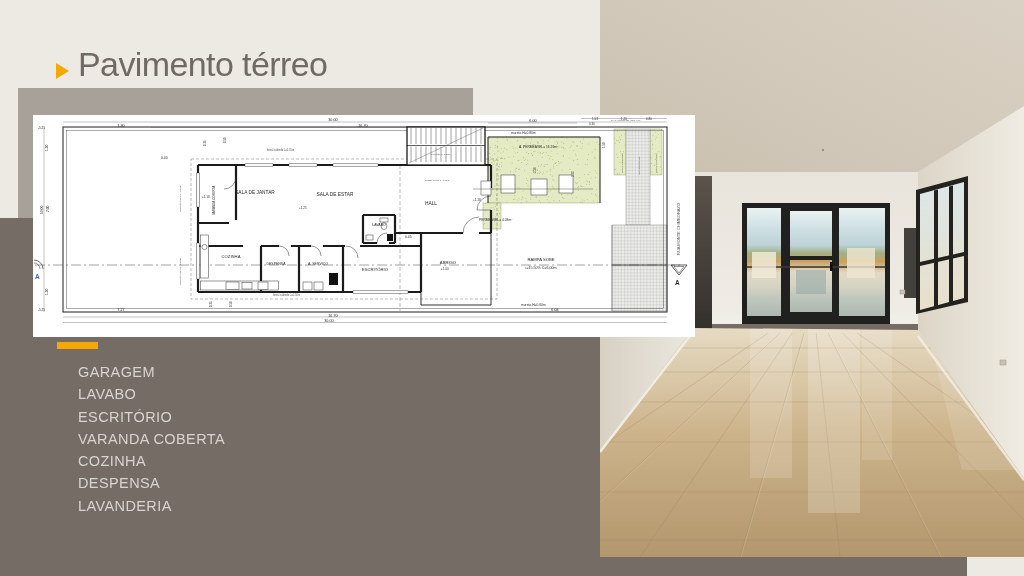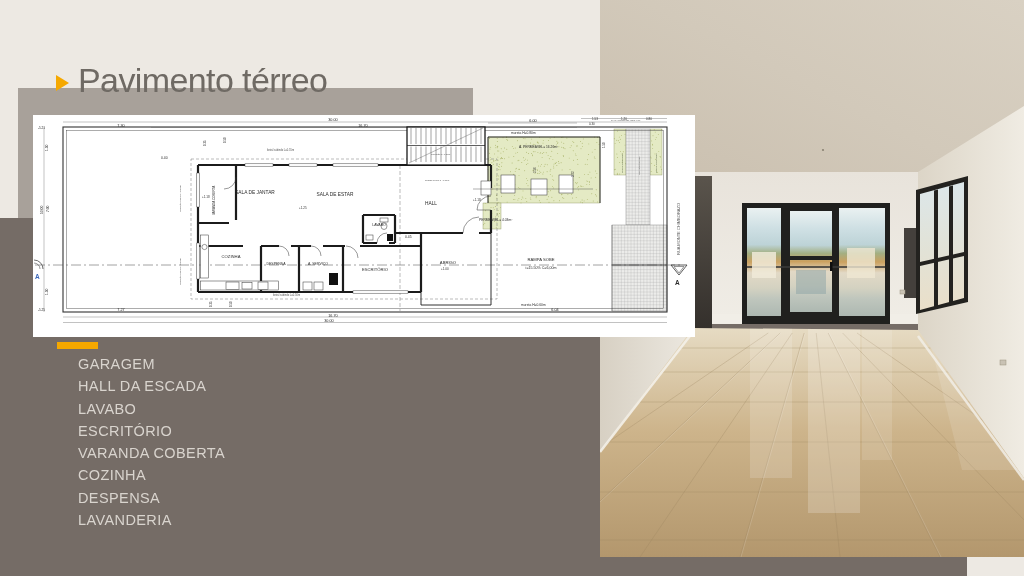--- a/index.html
+++ b/index.html
@@ -3,26 +3,26 @@
 <meta charset="utf-8">
 <style>
   html,body{margin:0;padding:0;background:#EDE9E3;}
   .stage{position:relative;width:1024px;height:576px;overflow:hidden;
          font-family:"Liberation Sans",sans-serif;background:#EDE9E3;}
   .gray-block{position:absolute;left:18px;top:88px;width:455px;height:245px;background:#A8A19A;}
   .taupe-panel{position:absolute;left:0;top:218px;width:967px;height:358px;background:#756C66;}
   .photo-wrap{position:absolute;left:600px;top:0;width:424px;height:557px;}
   .plan-wrap{position:absolute;left:33px;top:115px;width:662px;height:222px;background:#ffffff;}
   .plan-wrap svg{display:block;}
-  .title-row{position:absolute;left:56px;top:62px;display:flex;align-items:flex-start;}
+  .title-row{position:absolute;left:56px;top:46px;display:flex;align-items:center;}
   .tri{width:0;height:0;border-left:13px solid #F5A800;border-top:8px solid transparent;
        border-bottom:8px solid transparent;margin-top:13px;margin-right:9px;}
   .page-title{font-size:34px;font-weight:400;color:#6F6A64;letter-spacing:-0.6px;margin:0;line-height:1.1;}
   .accent-bar{position:absolute;left:57px;top:342px;width:41px;height:7px;background:#F5A800;}
-  .room-list{position:absolute;left:78px;top:353px;margin:0;padding:0;list-style:none;
+  .room-list{position:absolute;left:78px;top:361px;margin:0;padding:0;list-style:none;
              color:#D9D4CE;font-size:14.5px;line-height:22.3px;letter-spacing:.4px;white-space:pre;}
 </style>
 </head>
 <body>
 
 <div class="stage">
 
   <div class="gray-block"></div>
   <div class="taupe-panel"></div>
 
@@ -711,15 +711,15 @@
         </g>
     </svg>
   </div>
 
   <div class="title-row">
     <div class="tri"></div>
     <h1 class="page-title">Pavimento térreo</h1>
   </div>
 
   <div class="accent-bar"></div>
-  <ul class="room-list" id="room-list"><li>GARAGEM</li><li>HALL DA ESCADA</li><li>LAVABO</li><li>ESCRITÓRIO</li><li>VARANDA COBERTA</li><li>COZINHA</li><li>DESPENSA</li><li>LAVANDERIA</li></ul>
+  <ul class="room-list" id="room-list"><li>GARAGEM</li><li>LAVABO</li><li>ESCRITÓRIO</li><li>VARANDA COBERTA</li><li>COZINHA</li><li>DESPENSA</li><li>LAVANDERIA</li></ul>
 
 </div>
 
 </body></html>

